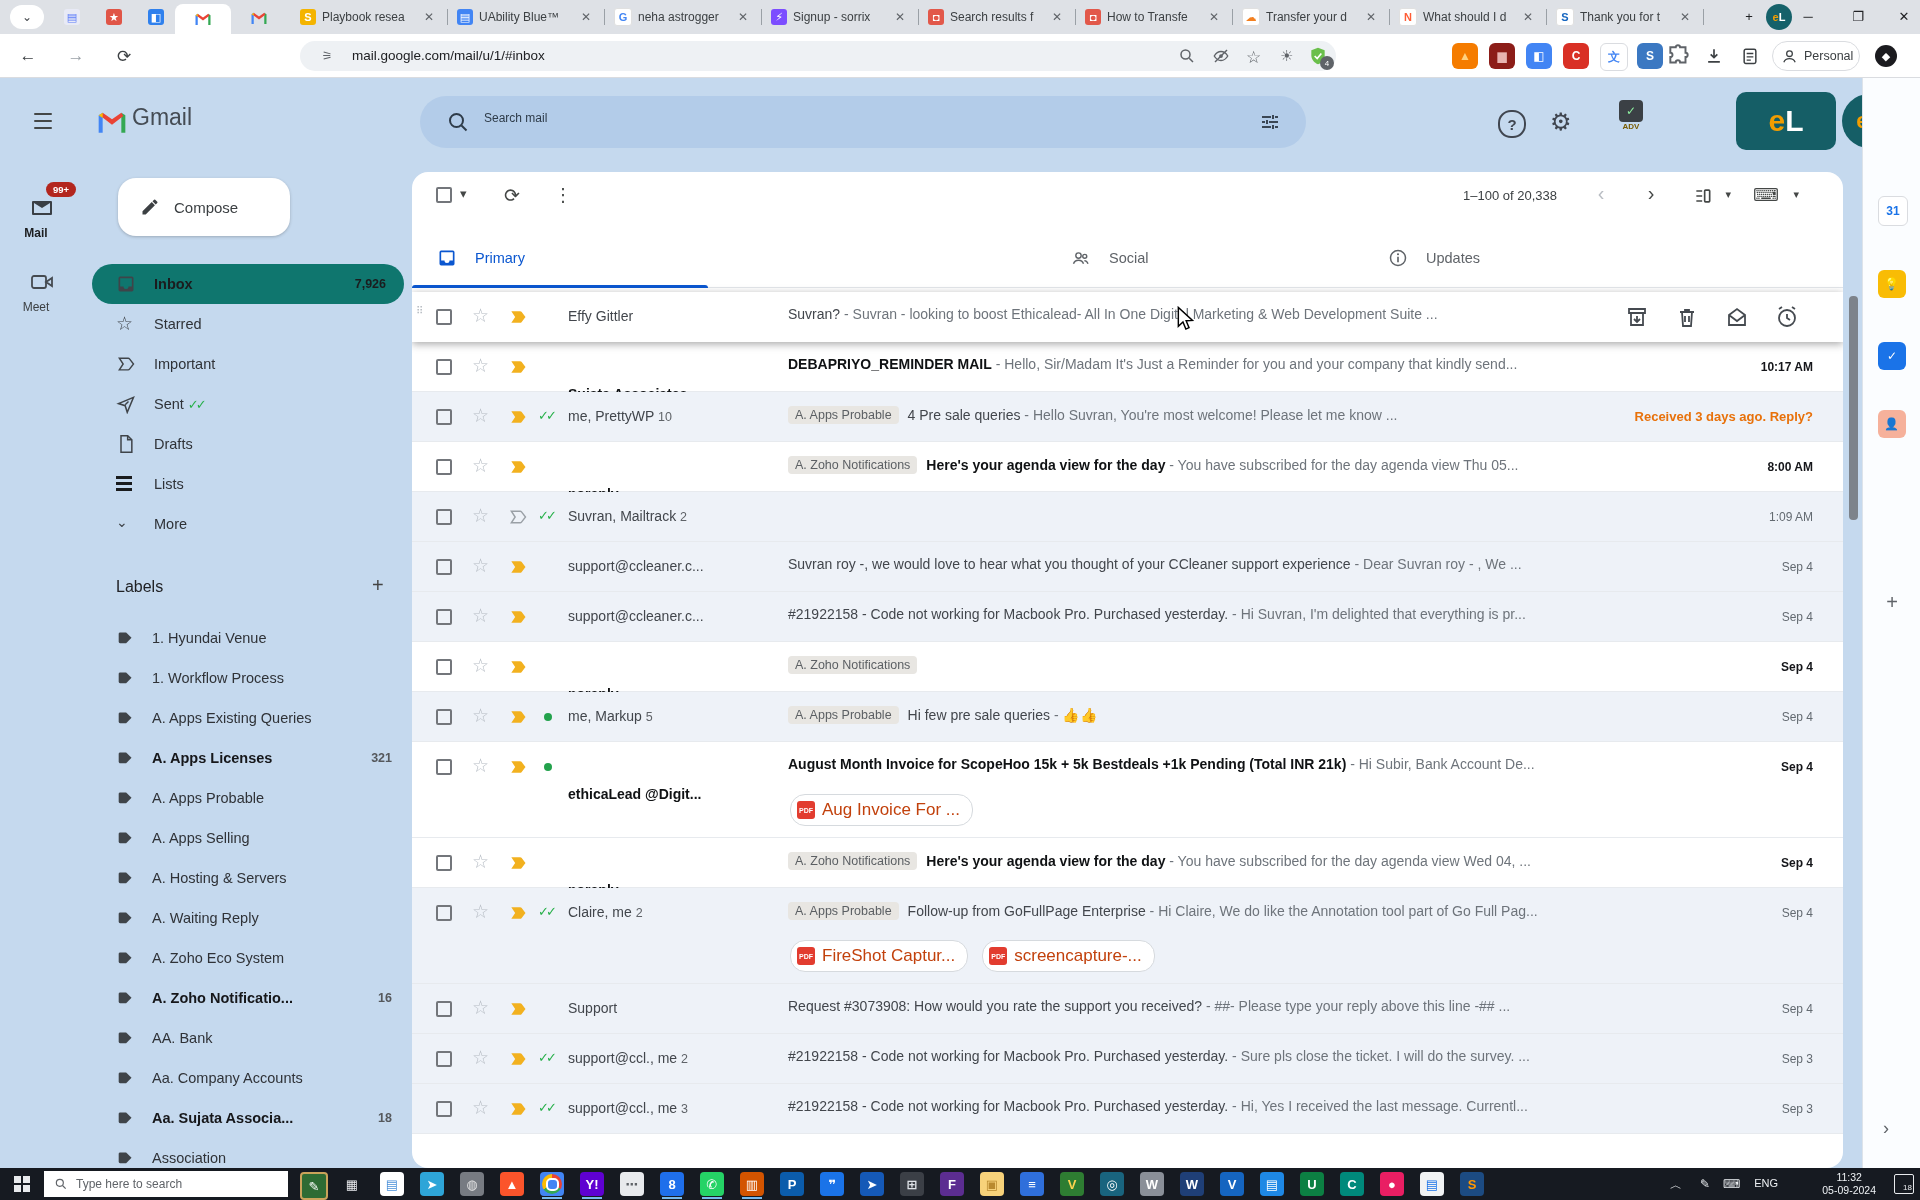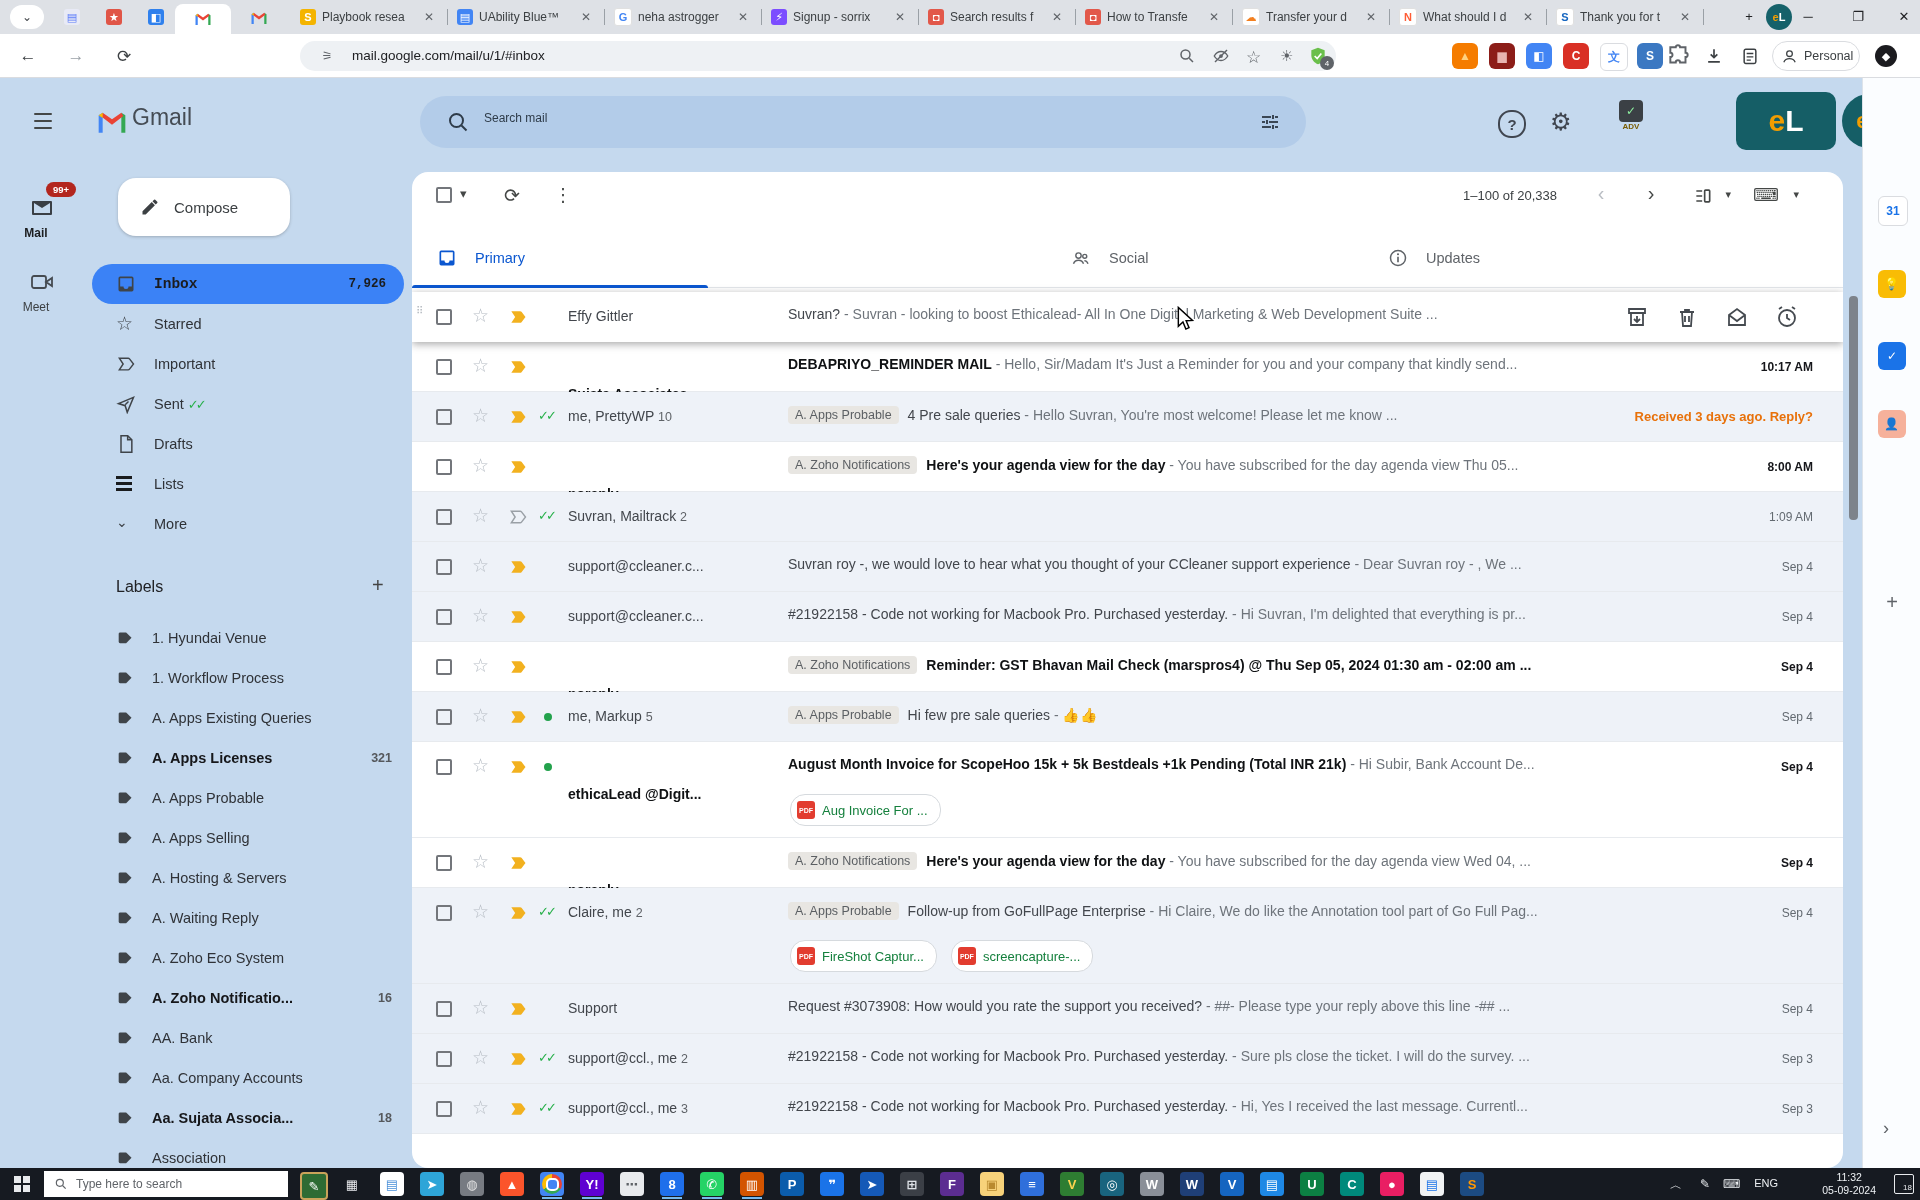--- a/index.html
+++ b/index.html
@@ -55,21 +55,21 @@
   .badge99{position:absolute;left:46px;top:182px;min-width:30px;height:15px;background:#b3261e;color:#fff;border-radius:8px;
     font-size:9.5px;font-weight:bold;display:flex;align-items:center;justify-content:center;padding:0 3px;box-sizing:border-box;}
   
   #compose{position:absolute;left:118px;top:178px;width:172px;height:58px;background:#fff;border-radius:18px;
     box-shadow:0 1px 3px rgba(60,64,67,.3);display:flex;align-items:center;}
   #compose .lbl{font-size:15px;font-weight:500;color:#3c4043;margin-left:14px;}
   .navrow{position:absolute;left:92px;width:312px;height:40px;display:flex;align-items:center;border-radius:20px;font-size:14.5px;color:#2f3237;}
   .navrow .nico{width:20px;height:20px;margin-left:24px;color:#3f4449;}
   .navrow .nlbl{margin-left:18px;flex:1;}
   .navrow .ncnt{margin-right:18px;font-size:12.5px;}
-  .navrow.sel{background:#3b82f6;font-weight:bold;color:#1b1c1e;font-family:Liberation Mono, monospace;}
+  .navrow.sel{background:#0f766e;font-weight:bold;color:#1b1c1e;}
   .greenchk{color:#27b04a;font-weight:bold;letter-spacing:-3px;font-size:13px;}
   #labelshead{position:absolute;left:116px;top:578px;font-size:16px;color:#202124;}
   #labelsplus{position:absolute;left:372px;top:574px;font-size:20px;color:#444;}
   .labrow{position:absolute;left:92px;width:312px;height:40px;display:flex;align-items:center;font-size:14.5px;color:#2f3237;}
   .labrow .tico{width:18px;height:18px;margin-left:24px;color:#3f4449;}
   .labrow .llbl{margin-left:18px;flex:1;white-space:nowrap;overflow:hidden;}
   .labrow .lcnt{margin-right:12px;font-size:12.5px;color:#55585c;}
   .labrow.bold{font-weight:bold;color:#16171a;}
   
   #card{position:absolute;left:412px;top:172px;width:1431px;height:996px;background:#fff;border-radius:16px;overflow:hidden;}
@@ -109,21 +109,21 @@
   .row .sn{color:#6e747b;flex:0 1 auto;overflow:hidden;white-space:nowrap;}
   .row .rdate{position:absolute;right:30px;top:18px;font-size:12px;color:#636a71;text-align:right;}
   .row.unread .rdate{font-weight:bold;color:#15161a;}
   .row .rdatesp{position:absolute;right:30px;top:17px;font-size:13px;font-weight:bold;color:#e8710a;}
   .row .hovico{position:absolute;top:13px;width:24px;height:24px;color:#454a50;}
   .row .drag{position:absolute;left:4px;top:15px;width:10px;height:20px;color:#b7bcc2;font-size:10px;letter-spacing:-1px;line-height:7px;}
   .attline{position:absolute;left:378px;top:52px;display:flex;gap:14px;}
   .attchip{height:30px;border:1px solid #d6dade;border-radius:15px;display:flex;align-items:center;padding:0 12px 0 6px;background:#fff;}
   .attchip .pdfic{width:18px;height:18px;border-radius:3px;background:#e23c2f;color:#fff;font-size:7px;font-weight:bold;
      display:flex;align-items:center;justify-content:center;margin-right:7px;}
-  .attchip .alab{font-size:13px;color:#15803d;}
+  .attchip .alab{font-size:17px;color:#c2410c;}
   #scrollthumb{position:absolute;left:1849px;top:296px;width:9px;height:224px;border-radius:4px;background:#7d838b;}
   
   #rrail{position:absolute;left:1862px;top:78px;width:58px;height:1090px;background:#fbfdff;border-left:1px solid #dde3ea;box-sizing:border-box;}
   .rrico{position:absolute;left:15px;width:28px;height:28px;border-radius:6px;display:flex;align-items:center;justify-content:center;font-size:12px;font-weight:bold;}
   
   #taskbar{position:absolute;left:0;top:1168px;width:1920px;height:32px;background:#161a21;}
   #winlogo{position:absolute;left:14px;top:8px;width:16px;height:16px;display:grid;grid-template-columns:7px 7px;grid-gap:2px;}
   #winlogo span{width:7px;height:7px;background:#e8eaed;}
   #tsearch{position:absolute;left:44px;top:3px;width:244px;height:26px;background:#fff;display:flex;align-items:center;gap:8px;padding-left:10px;box-sizing:border-box;}
   #tsearch .tph{font-size:12px;color:#5f6368;}
@@ -711,21 +711,20 @@
         </div>
         <div class="row unread" style="top: 470px; height: 50px;">
           <div class="rcb"><span class="cb"></span></div>
           <div class="rstar">☆</div>
           <div class="rimp filled"><svg viewBox="0 0 24 24" width="100%" height="100%">
               <path fill="currentColor" d="M4 5h10.6a2 2 0 0 1 1.6.8L21 12l-4.8 6.2a2 2 0 0 1-1.6.8H4l4.6-7z"></path>
             </svg></div>
           <div class="rsender">noreply</div>
           <div class="rsubj">
             <span class="chip">A. Zoho Notifications</span>
-            <span class="sj">Reminder: GST Bhavan Mail Check (marspros4) @ Thu Sep 05, 2024 01:30 am - 02:00 am ...</span>
           </div>
           <div class="rdate">Sep 4</div>
         </div>
         <div class="row read" style="top: 520px; height: 50px;">
           <div class="rcb"><span class="cb"></span></div>
           <div class="rstar">☆</div>
           <div class="rimp filled"><svg viewBox="0 0 24 24" width="100%" height="100%">
               <path fill="currentColor" d="M4 5h10.6a2 2 0 0 1 1.6.8L21 12l-4.8 6.2a2 2 0 0 1-1.6.8H4l4.6-7z"></path>
             </svg></div>
           <div class="rdot"></div>

